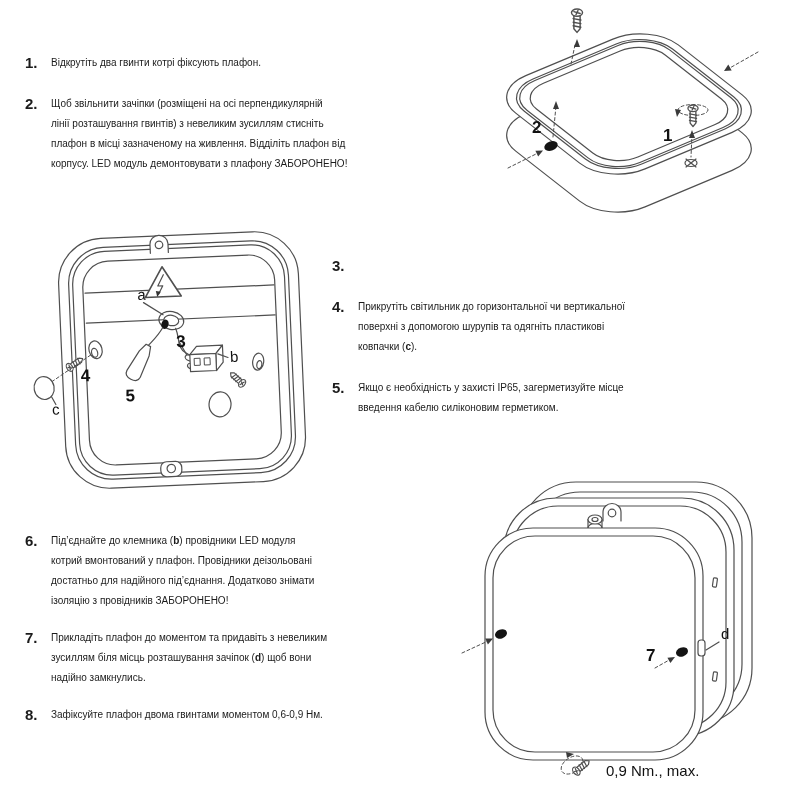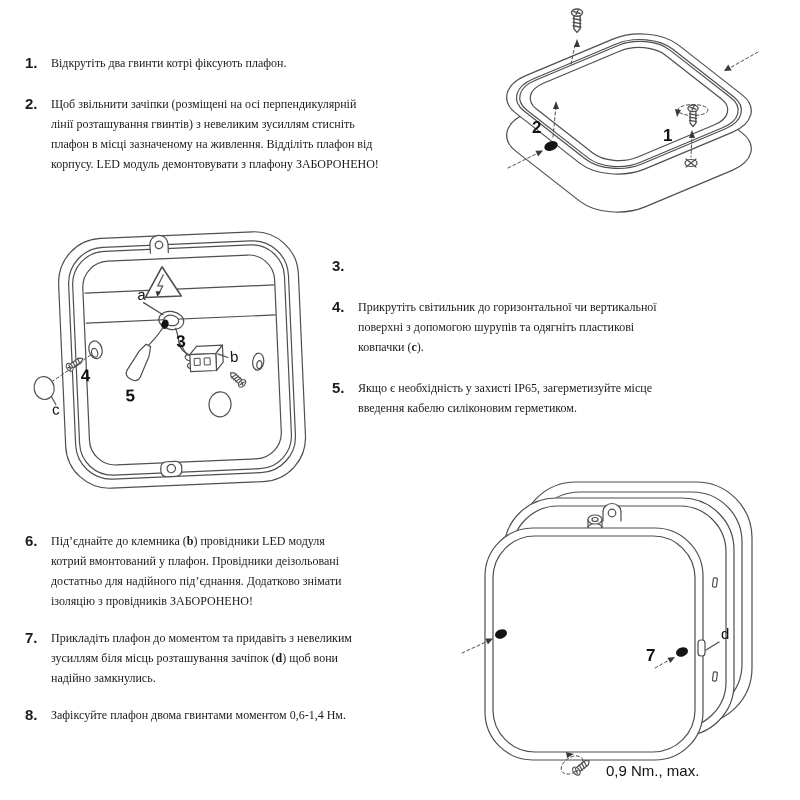--- a/index.html
+++ b/index.html
@@ -10,21 +10,21 @@
   }
   .page { position:absolute; inset:0; background:#fff; }
 
   .step-group { position:absolute; display:flex; flex-direction:column; }
   #group-0 { left:25px; top:53px;  width:460px; gap:21px; }
   #group-1 { left:332px; top:256px; width:465px; gap:21px; }
   #group-2 { left:25px; top:531px; width:460px; gap:17px; }
 
   .step { display:flex; align-items:flex-start; }
   .step .num { flex:0 0 26px; font-weight:bold; font-size:15px; line-height:20px; }
-  .step .txt { font-size:12px; line-height:20px; white-space:pre-line;font-family:Liberation Serif, serif; }
+  .step .txt { font-size:10px; line-height:20px; white-space:pre-line; }
   .step .txt .b { font-weight:bold; }
 
   svg.fig { position:absolute; overflow:visible; }
   #fig-remove { left:480px; top:0; }
   #fig-base   { left:10px;  top:225px; }
   #fig-mount  { left:440px; top:468px; }
 
   .art { stroke:#4f4f4f; stroke-width:1.2; fill:none;
          stroke-linejoin:round; stroke-linecap:round; }
   .art * { vector-effect:non-scaling-stroke; }
@@ -79,21 +79,21 @@
 ізоляцію з провідників ЗАБОРОНЕНО!</span></span>
       </div>
       <div class="step">
         <span class="num">7.</span>
         <span class="txt"><span>Прикладіть плафон до моментом та придавіть з невеликим
 зусиллям біля місць розташування зачіпок (</span><span class="b">d</span><span>) щоб вони
 надійно замкнулись.</span></span>
       </div>
       <div class="step">
         <span class="num">8.</span>
-        <span class="txt"><span>Зафіксуйте плафон двома гвинтами моментом 0,6-1,4 Нм.</span></span>
+        <span class="txt"><span>Зафіксуйте плафон двома гвинтами моментом 0,6-0,9 Нм.</span></span>
       </div>
     </div>
 
   <svg id="fig-remove" class="fig" width="320" height="245" viewBox="0 0 320 245">
     <defs>
       <g id="screw-proto">
         <path d="M-2.6,5.5 L-2.6,16.5 L0,19.5 L2.6,16.5 L2.6,5.5 Z" fill="#fff"></path>
         <line x1="-3.2" y1="8" x2="3.2" y2="9.2"></line>
         <line x1="-3.2" y1="11" x2="3.2" y2="12.2"></line>
         <line x1="-3.2" y1="14" x2="3.2" y2="15.2"></line>

